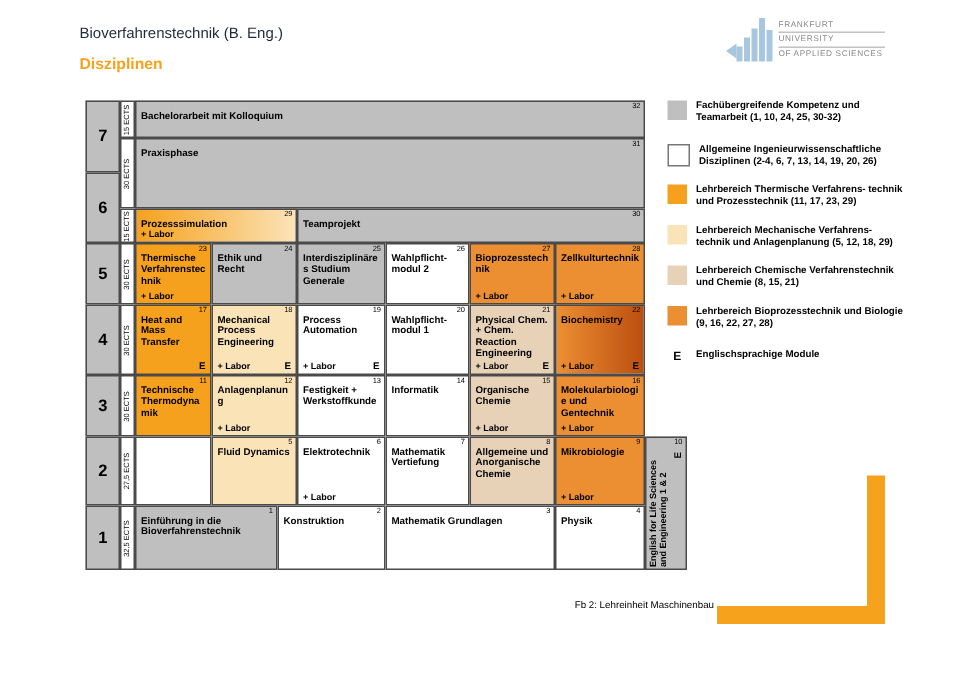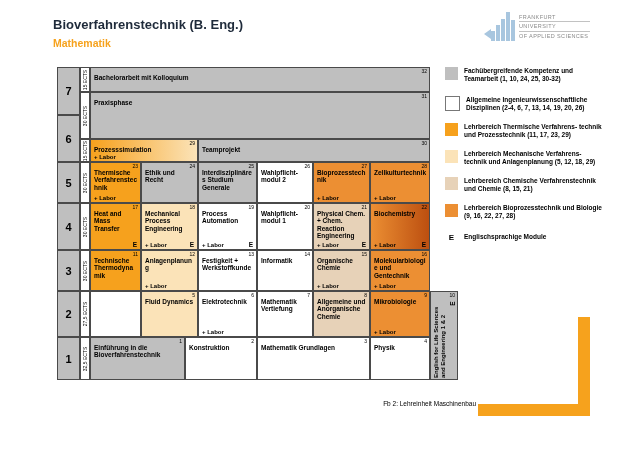--- a/index.html
+++ b/index.html
@@ -1,19 +1,19 @@
 <!DOCTYPE html>
 <html><head>
 <meta charset="utf-8">
 <style>
   html,body{margin:0;padding:0;}
   body{width:640px;height:450px;background:#ffffff;position:relative;overflow:hidden;
        font-family:"Liberation Sans",sans-serif;color:#000;}
   
-  .title{position:absolute;left:53px;top:17px;font-size:13px;font-weight:bold;color:#1E2A3A;}
+  .title{position:absolute;left:53px;top:17px;font-size:10px;font-weight:normal;color:#1E2A3A;}
   .subtitle{position:absolute;left:53px;top:37px;font-size:10.5px;font-weight:bold;color:#F6A21D;}
   
   .logo{position:absolute;left:484px;top:12px;display:flex;align-items:flex-end;gap:4px;}
   .logo-bars{display:flex;align-items:flex-end;gap:1px;position:relative;padding-left:7px;}
   .logo-bars .bar{width:4px;background:#A8C6DF;}
   .logo-tri{position:absolute;left:0;bottom:2px;width:0;height:0;
             border-top:5px solid transparent;border-bottom:5px solid transparent;border-right:7px solid #A8C6DF;}
   .logo-text{font-size:5.5px;color:#8a8a8a;letter-spacing:.4px;text-align:left;line-height:1.6;}
   .logo-text .lt{border-bottom:1px solid #c2c2c2;padding-right:2px;}
   .logo-text .lt:last-child{border-bottom:none;}
@@ -40,21 +40,21 @@
   .lg-e{width:13px;text-align:center;font-size:8px;font-weight:bold;flex:0 0 13px;}
   
   .footer-text{position:absolute;right:164px;top:400px;font-size:6.5px;}
   .bar-h{position:absolute;left:478px;top:404px;width:112px;height:12px;}
   .bar-v{position:absolute;left:578px;top:317px;width:12px;height:99px;}
 </style>
 </head>
 <body>
 
 <div class="title">Bioverfahrenstechnik  (B. Eng.)</div>
-<div class="subtitle" style="color: rgb(246, 162, 29);">Mathematik</div>
+<div class="subtitle" style="color: rgb(246, 162, 29);">Disziplinen</div>
 
 <div class="logo">
   <div class="logo-bars">
     <div class="logo-tri"></div>
     <div class="bar" style="height: 10px; background: rgb(168, 198, 223);"></div>
     <div class="bar" style="height: 16px; background: rgb(168, 198, 223);"></div>
     <div class="bar" style="height: 22px; background: rgb(168, 198, 223);"></div>
     <div class="bar" style="height: 29px; background: rgb(168, 198, 223);"></div>
     <div class="bar" style="height: 21px; background: rgb(168, 198, 223);"></div>
   </div>

